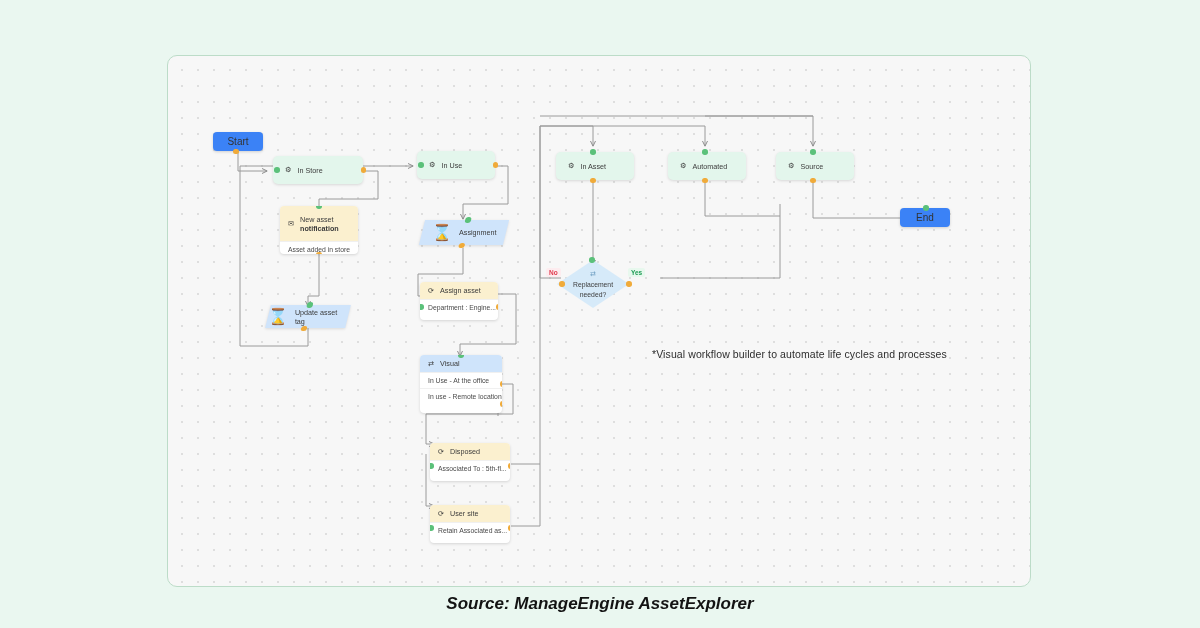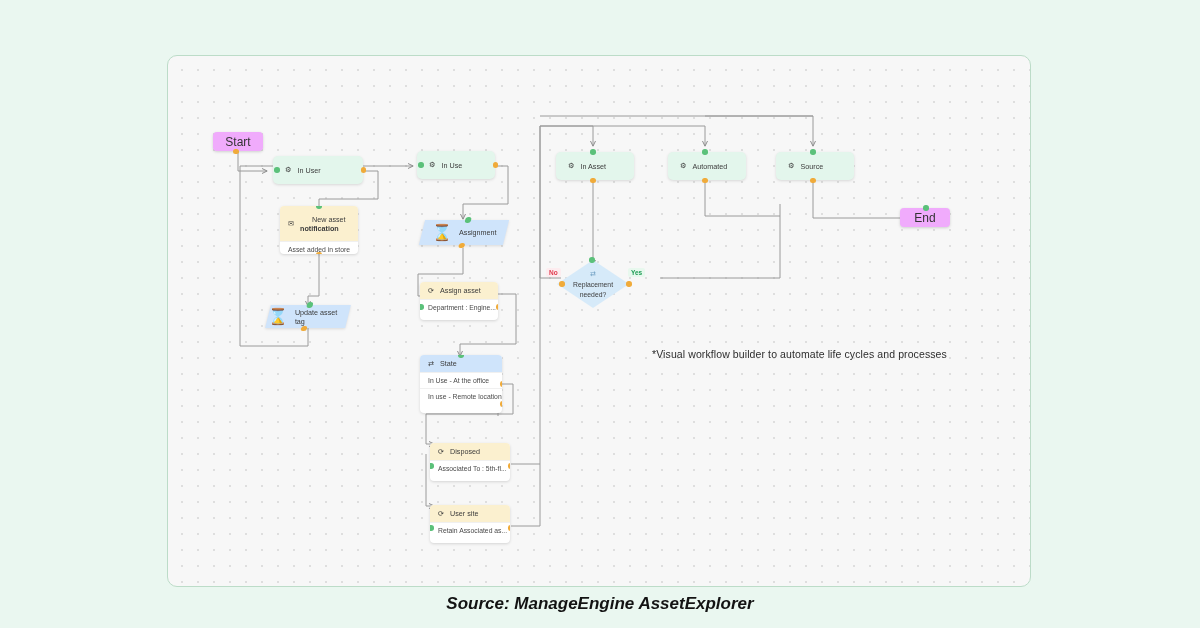--- a/index.html
+++ b/index.html
@@ -38,24 +38,24 @@
     background-position:6px 6px;
   }
   .layer{position:absolute;inset:0;}
   svg.edges{position:absolute;left:0;top:0;width:864px;height:532px;overflow:visible;}
 
   
   .node{position:absolute;box-sizing:border-box;}
 
   
   .term{
-    background:#f0abfc;border-radius:4px;
+    background:#3b82f6;border-radius:4px;
     box-shadow:0 1px 3px rgba(0,0,0,.16);
     display:flex;align-items:center;justify-content:center;
-    font-size:12px;color:#333;
+    font-size:10px;color:#333;
   }
   
   .statebox{
     background:#e3f6ec;border-radius:5px;
     box-shadow:0 1px 3px rgba(0,0,0,.13);
     display:flex;align-items:center;
     padding-left:12px;gap:6px;
     font-size:7.2px;color:#3b3b3b;
   }
   
@@ -190,30 +190,30 @@
 
   <div class="layer">
 
     <div class="node term" style="left:45px;top:76px;width:50px;height:19px;">
       <span>Start</span>
       <span class="port out" style="left:20px;bottom:-3px;"></span>
     </div>
 
     <div class="node statebox" style="left:105px;top:100px;width:90px;height:28px;">
       <span class="icn">⚙</span>
-      <span>In User</span>
+      <span>In Store</span>
       <span class="port in" style="left:1px;top:11px;"></span>
       <span class="port out" style="right:-3px;top:11px;"></span>
     </div>
 
     <div class="node card" style="left:112px;top:150px;width:78px;height:48px;">
       <div class="card-head yellow" style="height:27px;align-items:center;">
         <span class="icn">✉</span>
         <span>
-          <span style="display:block;margin-left:12px;">New asset</span>
+          <span style="display:block;">New asset</span>
           <span style="display:block;font-weight:bold;">notification</span>
         </span>
       </div>
       <div class="card-row">Asset added in store</div>
       <span class="port in" style="left:36px;top:-3px;"></span>
       <span class="port out" style="left:36px;bottom:-3px;"></span>
     </div>
 
     <div class="node para" style="left:100px;top:249px;width:80px;height:23px;">
       <span class="icn">⌛</span>
@@ -242,21 +242,21 @@
         <span>Assign asset</span>
       </div>
       <div class="card-row">Department : Engine...</div>
       <span class="port in" style="left:-2px;top:22px;"></span>
       <span class="port out" style="right:-3px;top:22px;"></span>
     </div>
 
     <div class="node card" style="left:252px;top:299px;width:82px;height:58px;">
       <div class="card-head blue">
         <span class="icn">⇄</span>
-        <span>State</span>
+        <span>Visual</span>
       </div>
       <div class="card-row">In Use - At the office</div>
       <div class="card-row">In use - Remote location</div>
       <span class="port in" style="left:38px;top:-3px;"></span>
       <span class="port out" style="right:-3px;top:26px;"></span>
       <span class="port out" style="right:-3px;top:46px;"></span>
     </div>
 
     <div class="node card" style="left:262px;top:387px;width:80px;height:38px;">
       <div class="card-head yellow">

